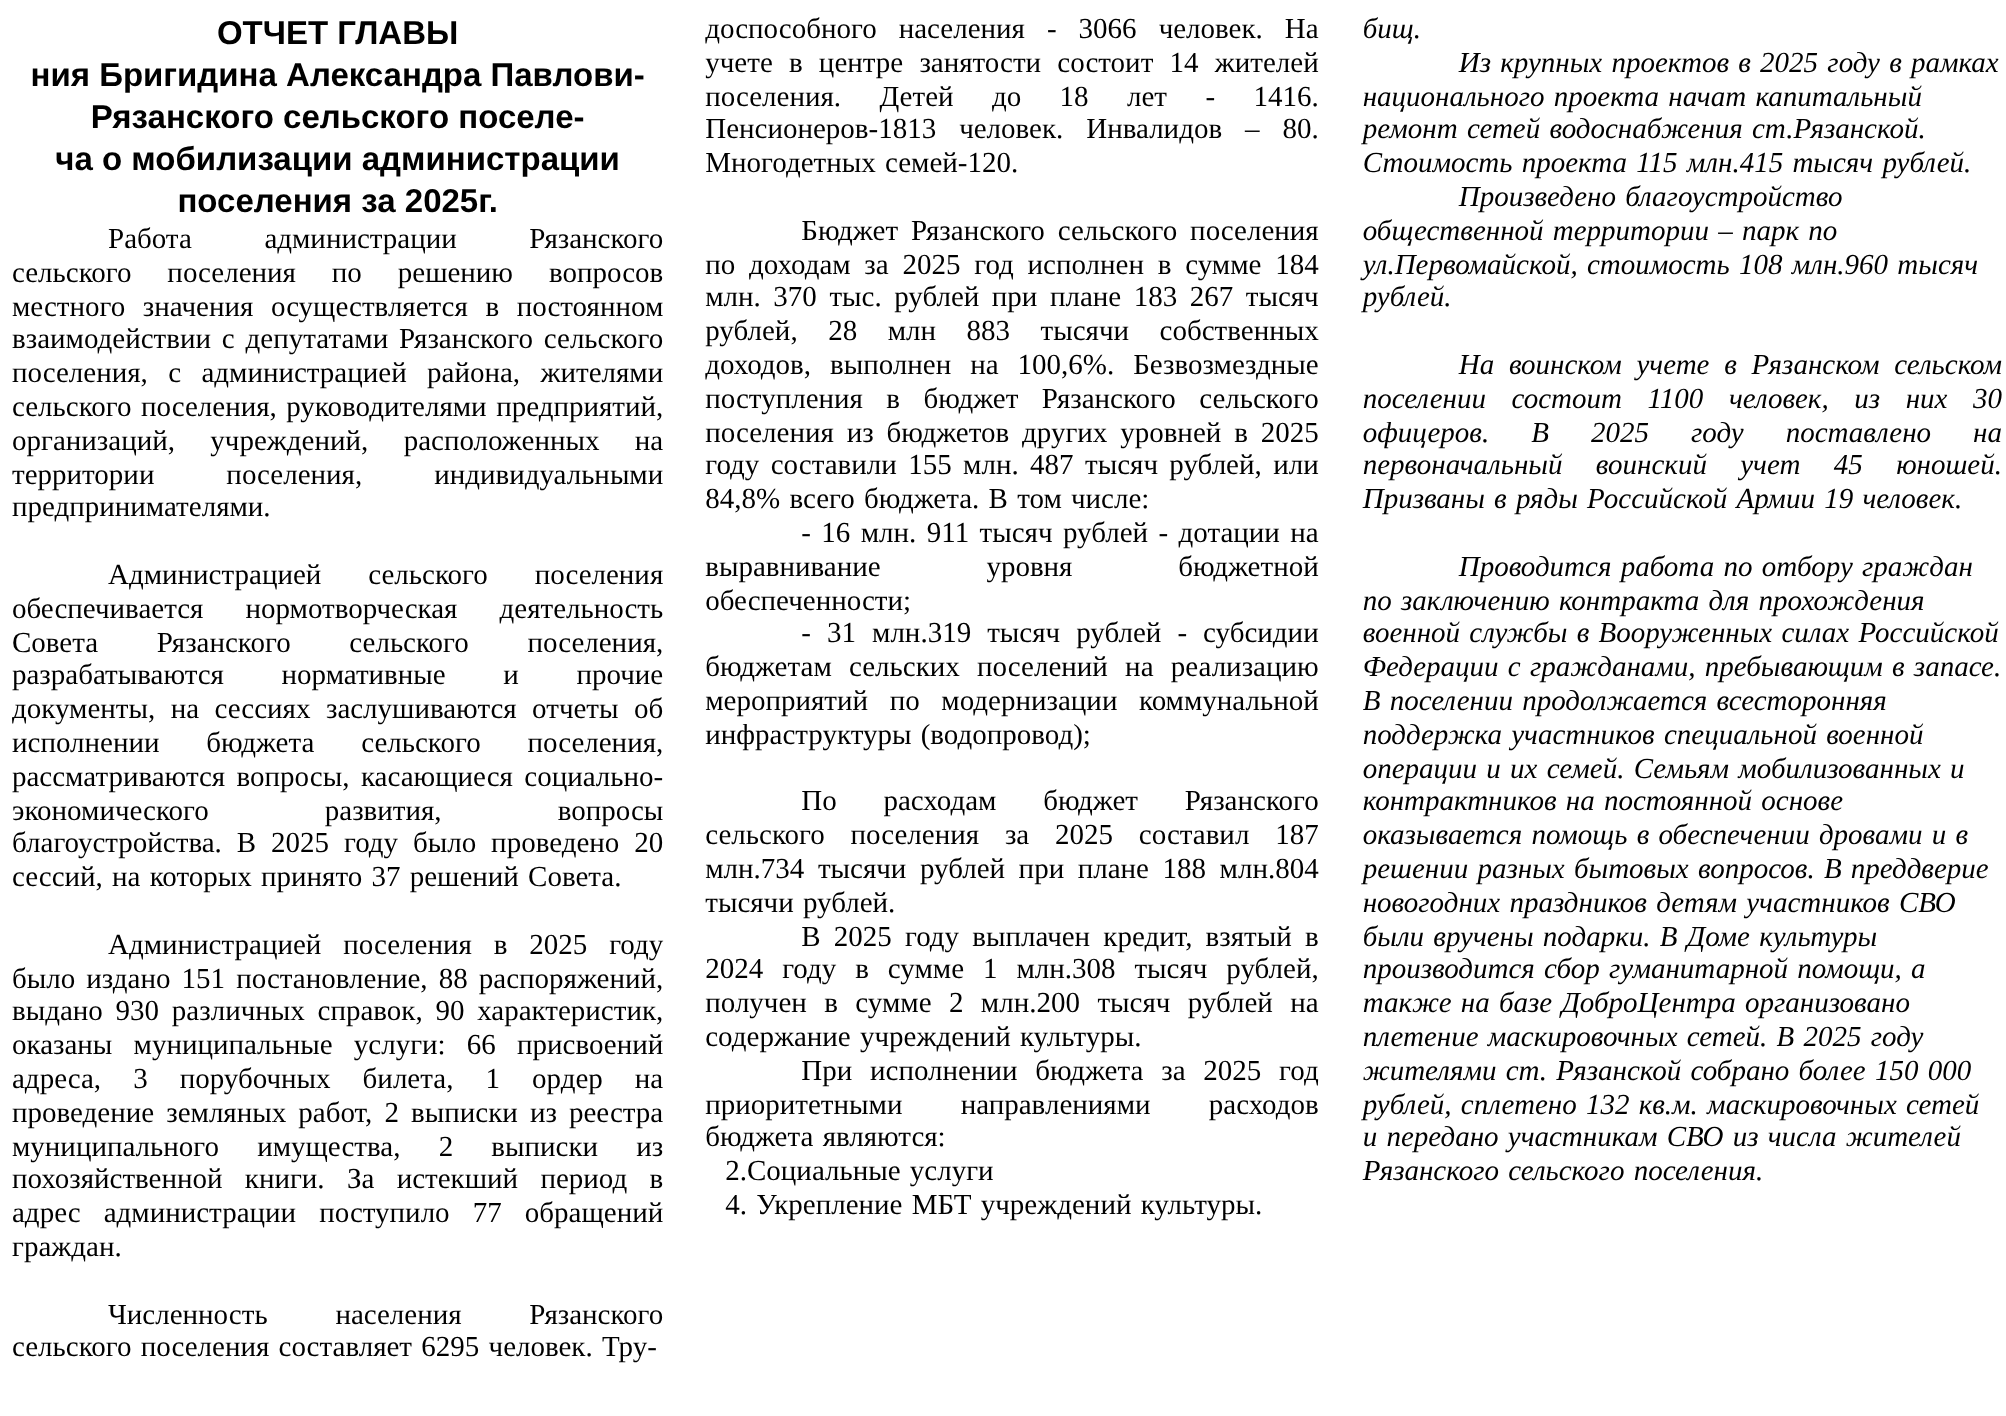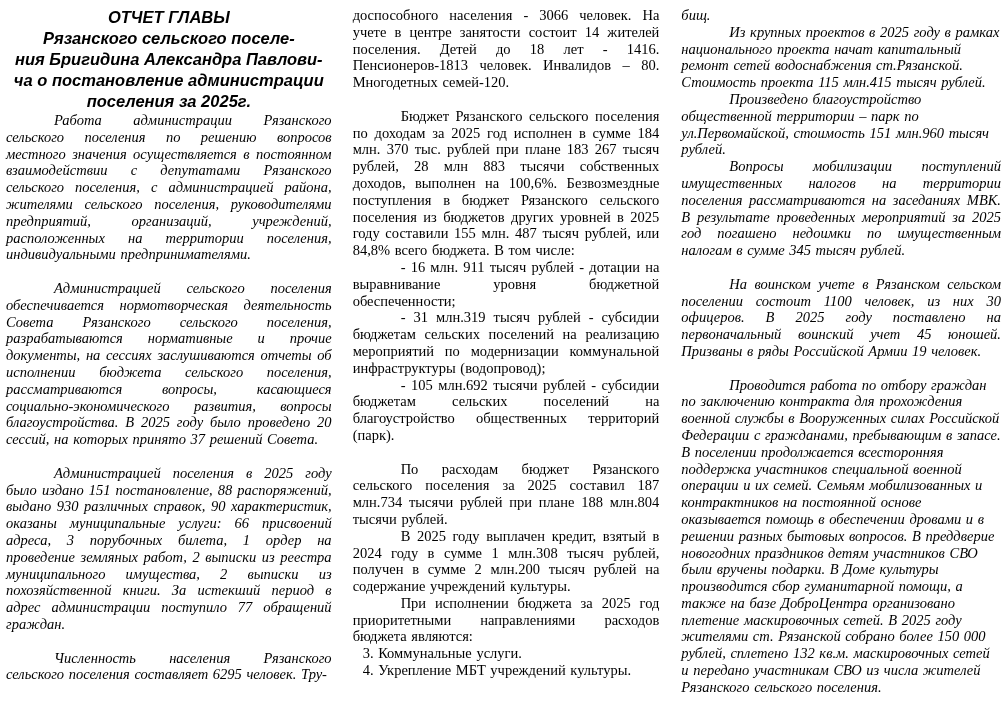--- a/index.html
+++ b/index.html
@@ -18,21 +18,21 @@
   }
   .page {
     box-sizing: border-box;
     width: 1003px;
     height: 708px;
     padding: 7px 2px 0 6px;
     display: flex;
     background: #ffffff;
   }
   .column { box-sizing: border-box; }
-  .col1 { width: 327px; margin-right: 21px; font-style: italic; }
+  .col1 { width: 327px; margin-right: 21px; }
   .col2 { width: 308px; margin-right: 22px; font-family: Liberation Serif, serif; }
   .col3 { width: 321px; font-style: italic; }
 
   .title {
     font-family: "Liberation Sans", sans-serif;
     font-weight: bold;
     font-size: 16.5px;
     line-height: 21px;
     text-align: center;
     white-space: nowrap;
@@ -51,43 +51,41 @@
   p.para.space      { margin-top: 16.8px; }
   p.para.ragged     { text-align: left; }
 </style>
 </head>
 <body>
 
 <div class="page">
   <div class="column col1">
     <div class="title">
         <div>ОТЧЕТ ГЛАВЫ</div>
+        <div>ния Бригидина Александра Павлови-</div>
         <div>Рязанского сельского поселе-</div>
-        <div>ния Бригидина Александра Павлови-</div>
-        <div>ча о постановление администрации</div>
+        <div>ча о мобилизации администрации</div>
         <div>поселения за 2025г.</div>
       </div>
       <p class="para indent">Работа администрации Рязанского сельского поселения по решению вопросов местного значения осуществляется  в постоянном взаимодействии с депутатами Рязанского сельского  поселения, с администрацией района, жителями сельского поселения, руководителями  предприятий, организаций, учреждений, расположенных на территории поселения, индивидуальными предпринимателями.</p>
       <p class="para indent space">Администрацией сельского  поселения обеспечивается нормотворческая  деятельность  Совета Рязанского  сельского  поселения,  разрабатываются нормативные и прочие документы,  на сессиях заслушиваются  отчеты об исполнении бюджета сельского  поселения, рассматриваются  вопросы, касающиеся  социально-экономического развития, вопросы благоустройства.  В 2025  году было проведено 20 сессий, на которых принято 37 решений Совета.</p>
       <p class="para indent space">Администрацией поселения в 2025 году было издано 151 постановление, 88 распоряжений, выдано 930 различных справок, 90 характеристик, оказаны муниципальные услуги: 66  присвоений адреса, 3 порубочных билета, 1 ордер на проведение земляных работ,  2 выписки из реестра муниципального имущества, 2 выписки из похозяйственной книги. За истекший период в адрес  администрации поступило 77 обращений граждан.</p>
       <p class="para indent space">Численность населения Рязанского сельского поселения составляет  6295 человек.   Тру-</p>
     </div>
   <div class="column col2">
       <p class="para noindent">доспособного населения - 3066 человек.  На учете в центре занятости  состоит  14 жителей поселения. Детей до 18 лет  - 1416.  Пенсионеров-1813 человек. Инвалидов – 80. Многодетных  семей-120.</p>
       <p class="para indent space">Бюджет Рязанского  сельского  поселения по доходам  за 2025 год исполнен в сумме 184 млн. 370 тыс.  рублей при плане 183 267 тысяч рублей, 28 млн 883  тысячи  собственных  доходов, выполнен на 100,6%.  Безвозмездные  поступления в бюджет  Рязанского  сельского поселения из бюджетов  других  уровней в 2025  году  составили 155 млн.  487 тысяч  рублей, или 84,8%  всего бюджета.  В том числе:</p>
       <p class="para indent">- 16 млн. 911 тысяч  рублей  - дотации на выравнивание уровня бюджетной  обеспеченности;</p>
       <p class="para indent">- 31 млн.319 тысяч  рублей  - субсидии бюджетам  сельских  поселений  на реализацию мероприятий по модернизации коммунальной инфраструктуры  (водопровод);</p>
-      <p class="para indent">- 105  млн.692 тысячи  рублей  - субсидии бюджетам  сельских  поселений  на благоустройство общественных  территорий  (парк).</p>
       <p class="para indent space">По расходам  бюджет  Рязанского  сельского поселения  за 2025  составил 187  млн.734 тысячи рублей  при плане 188 млн.804 тысячи рублей.</p>
       <p class="para indent">В 2025 году  выплачен  кредит,  взятый в 2024 году в  сумме 1  млн.308  тысяч  рублей,  получен в сумме  2 млн.200 тысяч  рублей на содержание учреждений культуры.</p>
       <p class="para indent">При исполнении бюджета за 2025 год приоритетными направлениями расходов  бюджета являются:</p>
-      <p class="para list">3. Коммунальные  услуги.</p>
+      <p class="para list">2.Социальные услуги</p>
       <p class="para list">4. Укрепление МБТ учреждений культуры.</p>
     </div>
   <div class="column col3">
       <p class="para noindent">бищ.</p>
       <p class="para indent ragged">Из крупных проектов в 2025 году  в рамках национального проекта начат  капитальный ремонт сетей  водоснабжения  ст.Рязанской. Стоимость проекта 115 млн.415 тысяч  рублей.</p>
-      <p class="para indent ragged">Произведено благоустройство  общественной территории – парк по ул.Первомайской, стоимость 151 млн.960 тысяч  рублей.</p>
-      <p class="para indent">Вопросы мобилизации поступлений имущественных налогов  на территории поселения рассматриваются  на заседаниях МВК.  В результате проведенных  мероприятий за 2025 год погашено недоимки по имущественным  налогам в сумме 345  тысяч  рублей.</p>
+      <p class="para indent ragged">Произведено благоустройство  общественной территории – парк по ул.Первомайской, стоимость 108 млн.960 тысяч  рублей.</p>
       <p class="para indent space">На воинском учете в Рязанском  сельском поселении состоит  1100 человек,  из них 30 офицеров.  В 2025  году поставлено на первоначальный воинский учет 45 юношей.  Призваны в  ряды Российской Армии  19   человек.</p>
       <p class="para indent ragged space">Проводится работа  по отбору  граждан по заключению контракта  для  прохождения военной службы в Вооруженных  силах Российской Федерации с гражданами,  пребывающим  в запасе.  В поселении продолжается  всесторонняя поддержка участников специальной военной операции и их семей.  Семьям  мобилизованных и контрактников на постоянной  основе оказывается помощь в обеспечении  дровами и в решении разных бытовых  вопросов.   В преддверие новогодних праздников детям участников СВО были   вручены подарки. В Доме культуры производится сбор гуманитарной помощи, а также на базе ДоброЦентра организовано плетение маскировочных  сетей.  В 2025 году жителями  ст.  Рязанской собрано более 150 000 рублей, сплетено 132 кв.м. маскировочных сетей  и  передано  участникам СВО из числа жителей Рязанского  сельского поселения.</p>
     </div>
 </div>
 
 </body></html>

